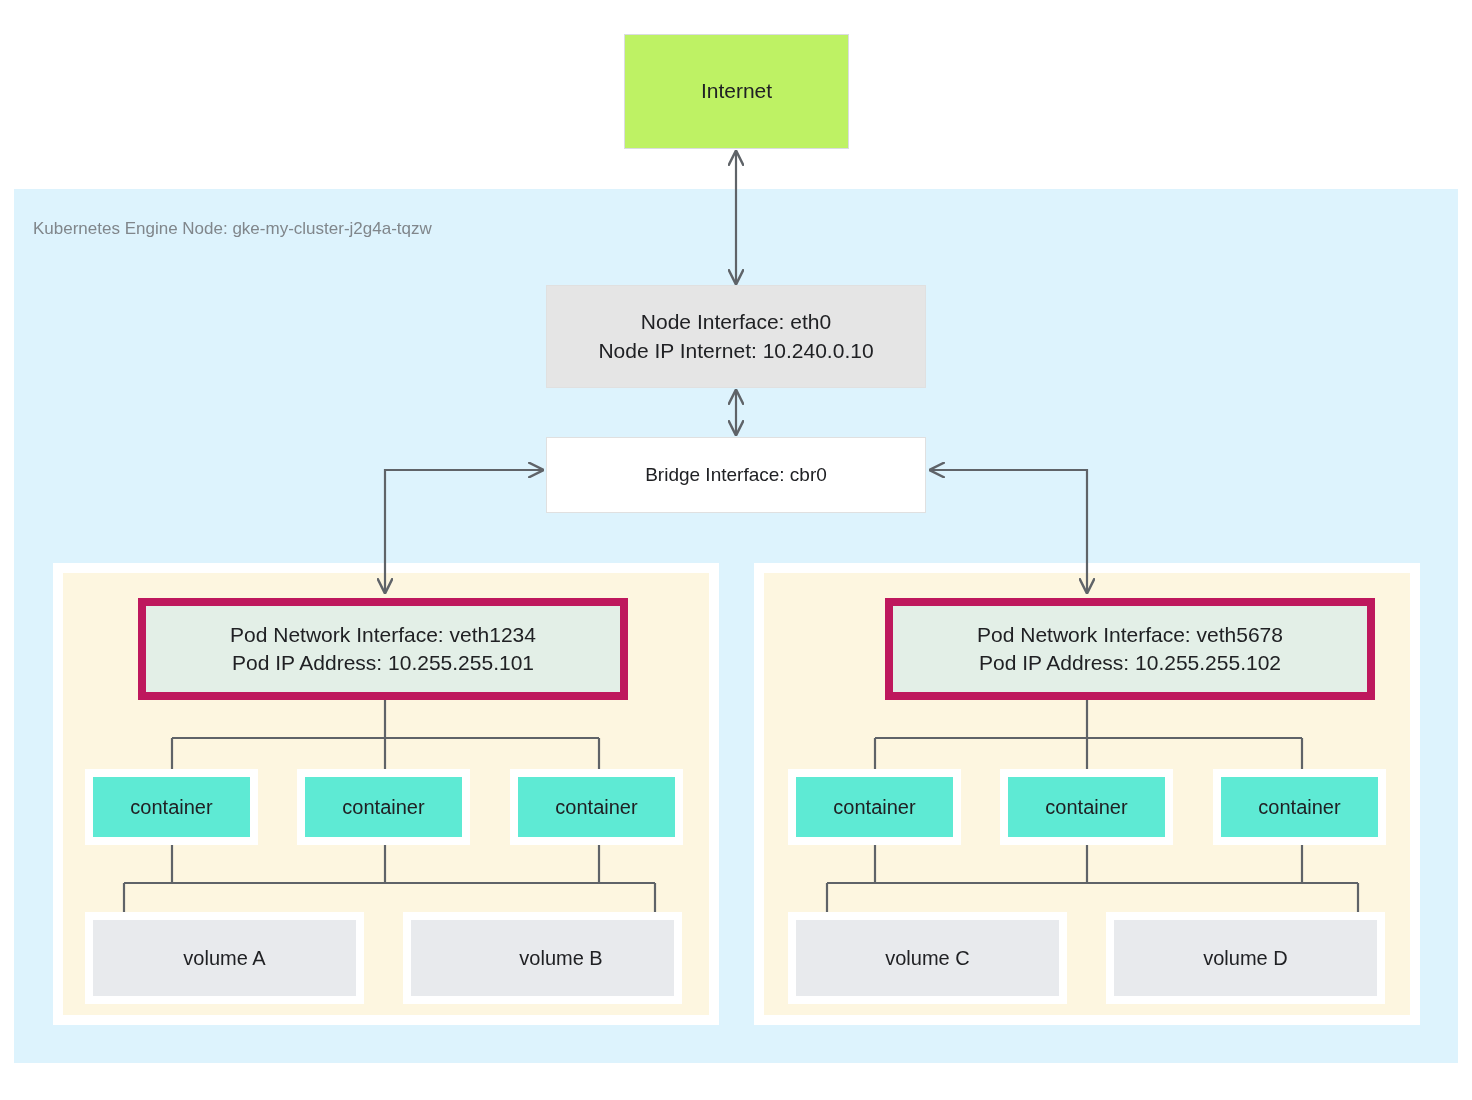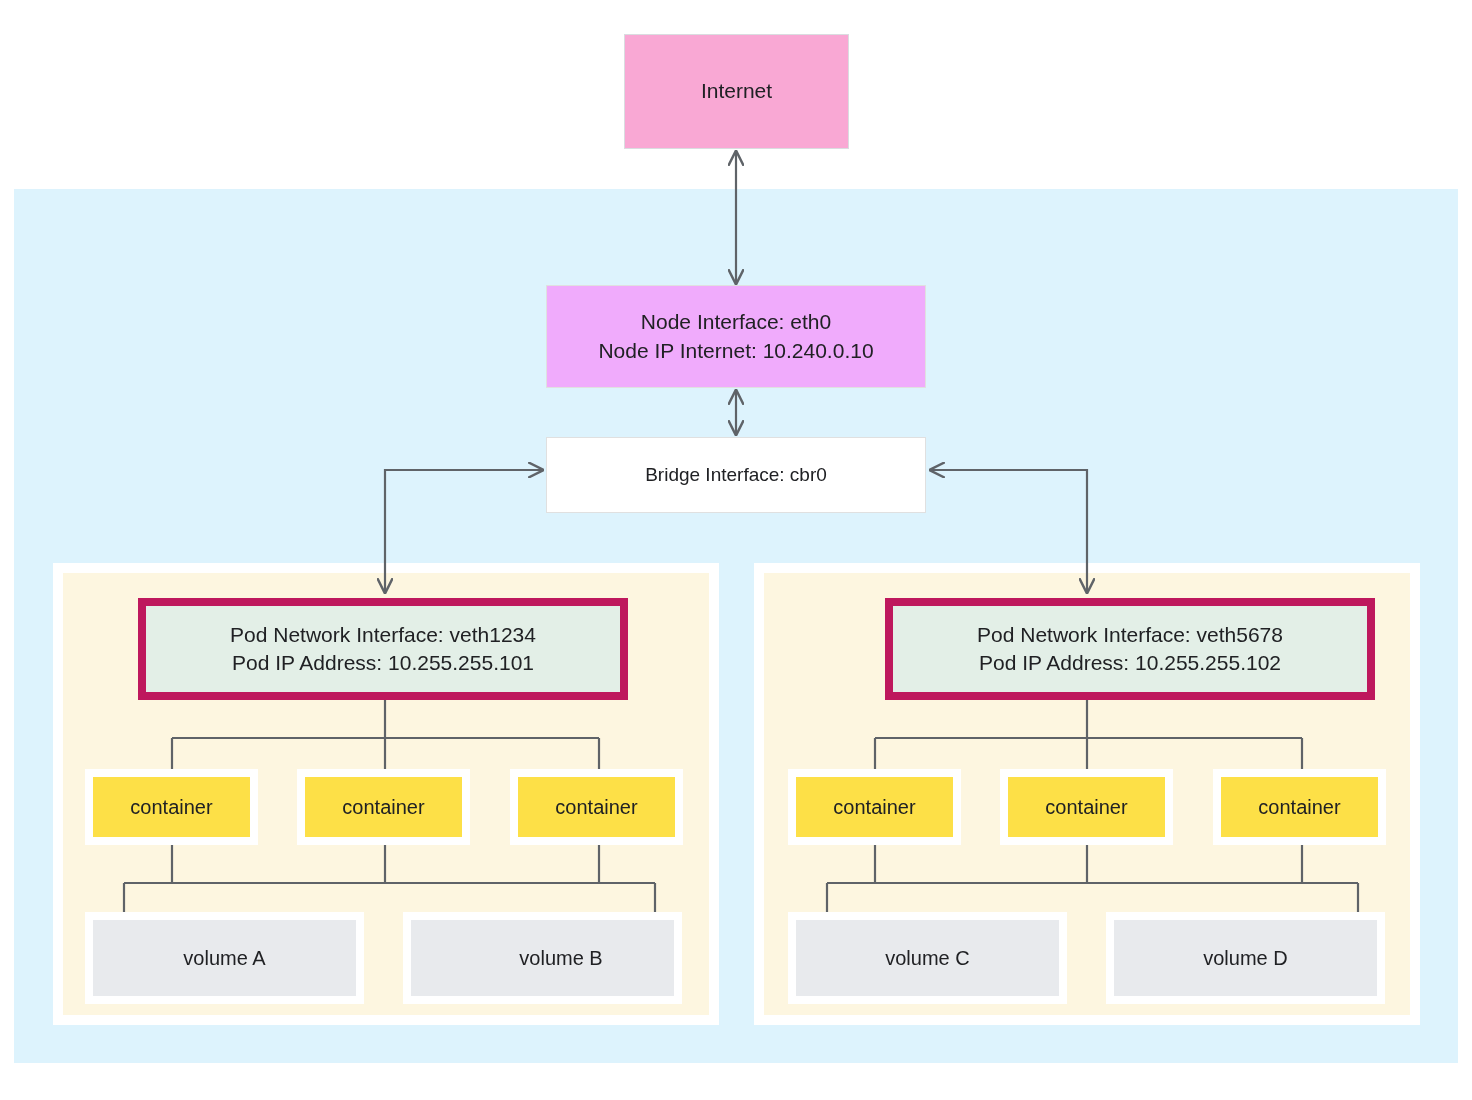--- a/index.html
+++ b/index.html
@@ -27,21 +27,21 @@
     color: #202124;
     line-height: 1.35;
   }
 
   
   #internet-box {
     left: 624px;
     top: 34px;
     width: 225px;
     height: 115px;
-    background: #f9a8d4;
+    background: #bef264;
     border: 1px solid #dadce0;
     font-size: 21px;
   }
 
   
   #k8s-node-region {
     position: absolute;
     left: 14px;
     top: 189px;
     width: 1444px;
@@ -56,21 +56,21 @@
     color: #80868b;
     white-space: nowrap;
   }
 
   
   #node-interface-box {
     left: 546px;
     top: 285px;
     width: 380px;
     height: 103px;
-    background: #f0abfc;
+    background: #e5e5e5;
     border: 1px solid #e0e0e0;
     font-size: 21px;
     flex-direction: column;
   }
 
   
   #bridge-box {
     left: 546px;
     top: 437px;
     width: 380px;
@@ -99,21 +99,21 @@
     font-size: 21px;
     flex-direction: column;
   }
   #pod-net-left  { left: 138px; top: 598px; }
   #pod-net-right { left: 841px; top: 598px; margin-left: 44px; }
 
   
   .container-box {
     width: 173px;
     height: 76px;
-    background: #fde047;
+    background: #5eead4;
     border: 8px solid #ffffff;
     font-size: 20px;
   }
   #container-l1 { left: 85px;  top: 769px; }
   #container-l2 { left: 297px; top: 769px; }
   #container-l3 { left: 510px; top: 769px; }
   #container-r1 { left: 788px; top: 769px; }
   #container-r2 { left: 1000px;top: 769px; }
   #container-r3 { left: 1213px;top: 769px; }
 
@@ -139,20 +139,21 @@
     height: 1100px;
     pointer-events: none;
   }
 </style>
 </head>
 <body>
 
 <div id="canvas">
 
   <div id="k8s-node-region"></div>
+  <div id="k8s-node-label">Kubernetes Engine Node: gke-my-cluster-j2g4a-tqzw</div>
 
   <div class="pod-region" id="pod-region-left"></div>
   <div class="pod-region" id="pod-region-right"></div>
 
   <svg id="connectors" viewBox="0 0 1472 1100" xmlns="http://www.w3.org/2000/svg">
     <defs>
       <marker id="arrow-end" viewBox="0 0 10 10" refX="9" refY="5" markerWidth="7" markerHeight="7" orient="auto-start-reverse">
         <path d="M 0 0 L 10 5 L 0 10" fill="none" stroke="#5f6368" stroke-width="1.6"></path>
       </marker>
       <marker id="arrow-start" viewBox="0 0 10 10" refX="9" refY="5" markerWidth="7" markerHeight="7" orient="auto-start-reverse">

